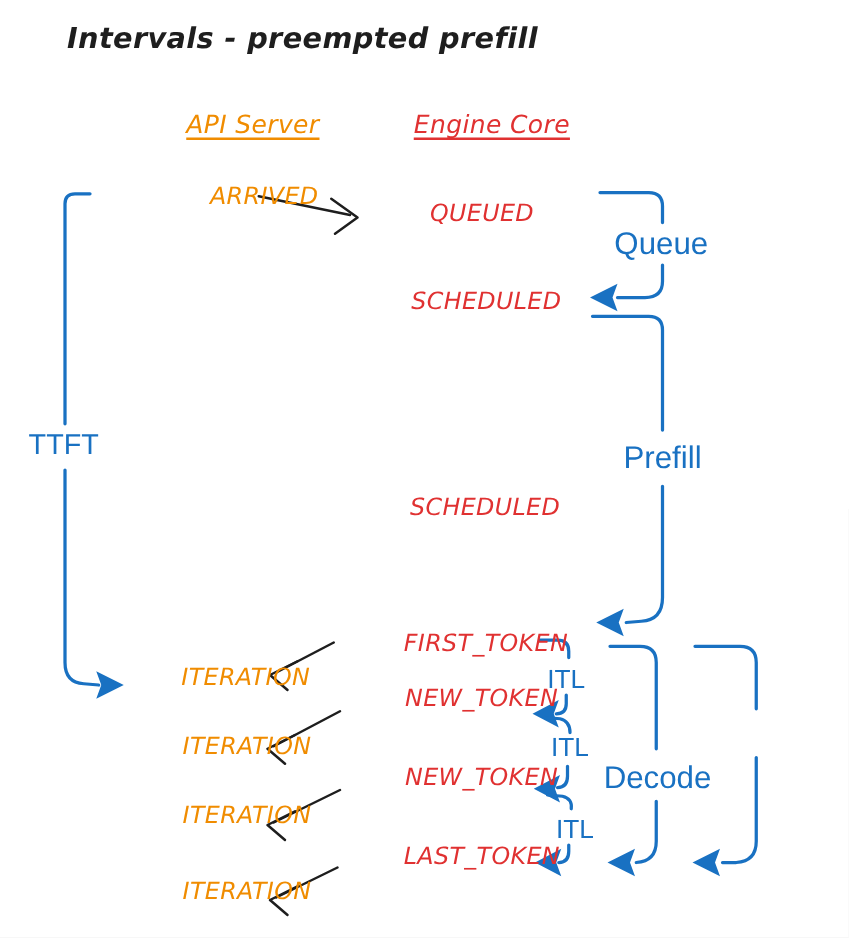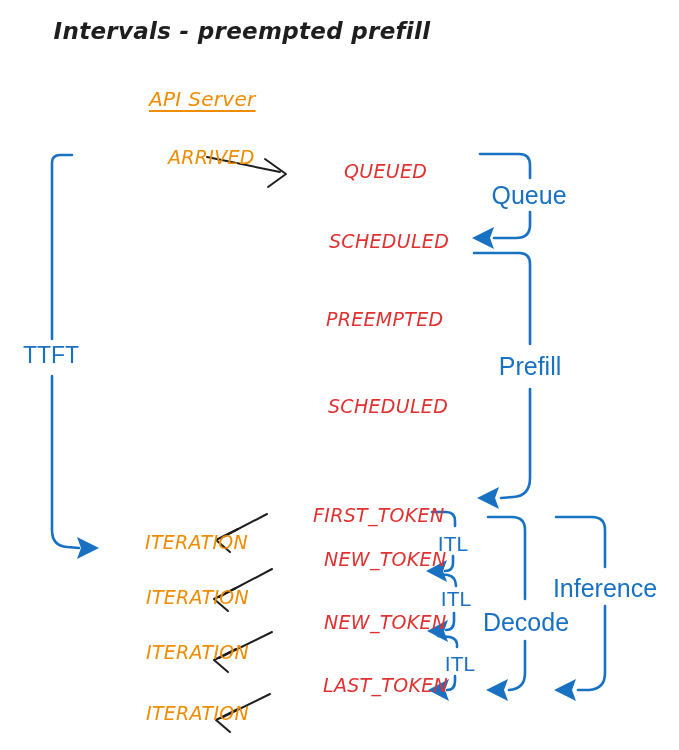--- a/index.html
+++ b/index.html
@@ -129,38 +129,37 @@
     </g>
     <g>
       <path class="bk" d="M270,694 L221,718"></path>
       <path class="bk" d="M216,720 L238,709 M216,720 L230,732"></path>
     </g>
   </svg>
 
   <div class="label title" style="left:242px;top:20px;">Intervals - preempted prefill</div>
 
   <div class="label hand hdr api" style="left:105px;top:89px;">API Server</div>
+  <div class="label hand hdr engine" style="left:287px;top:89px;">Engine Core</div>
 
   <div class="label hand api" style="left:124px;top:148px;">ARRIVED</div>
   <div class="label hand api" style="left:101px;top:533px;">ITERATION</div>
   <div class="label hand api" style="left:102px;top:588px;">ITERATION</div>
   <div class="label hand api" style="left:102px;top:643px;">ITERATION</div>
   <div class="label hand api" style="left:102px;top:704px;">ITERATION</div>
 
   <div class="label hand engine" style="left:300px;top:162px;">QUEUED</div>
   <div class="label hand engine" style="left:285px;top:232px;">SCHEDULED</div>
-  <div class="label hand engine" style="left:282px;top:310px;">PREEMPTED</div>
   <div class="label hand engine" style="left:284px;top:397px;">SCHEDULED</div>
-  <div class="label hand engine" style="left:269px;top:506px;">FIRST_TOKEN</div>
+  <div class="label hand engine" style="left:279px;top:506px;">FIRST_TOKEN</div>
   <div class="label hand engine" style="left:280px;top:550px;">NEW_TOKEN</div>
   <div class="label hand engine" style="left:280px;top:613px;">NEW_TOKEN</div>
   <div class="label hand engine" style="left:279px;top:676px;">LAST_TOKEN</div>
 
   <div class="label blue mid" style="left:51px;top:344px;">TTFT</div>
   <div class="label blue big" style="left:529px;top:183px;">Queue</div>
   <div class="label blue big" style="left:530px;top:354px;">Prefill</div>
   <div class="label blue small" style="left:453px;top:533px;">ITL</div>
   <div class="label blue small" style="left:456px;top:588px;">ITL</div>
   <div class="label blue small" style="left:460px;top:653px;">ITL</div>
   <div class="label blue big" style="left:526px;top:610px;text-align:center;">Decode</div>
-  <div class="label blue big" style="left:605px;top:576px;">Inference</div>
 
 </div>
 
 </body></html>

